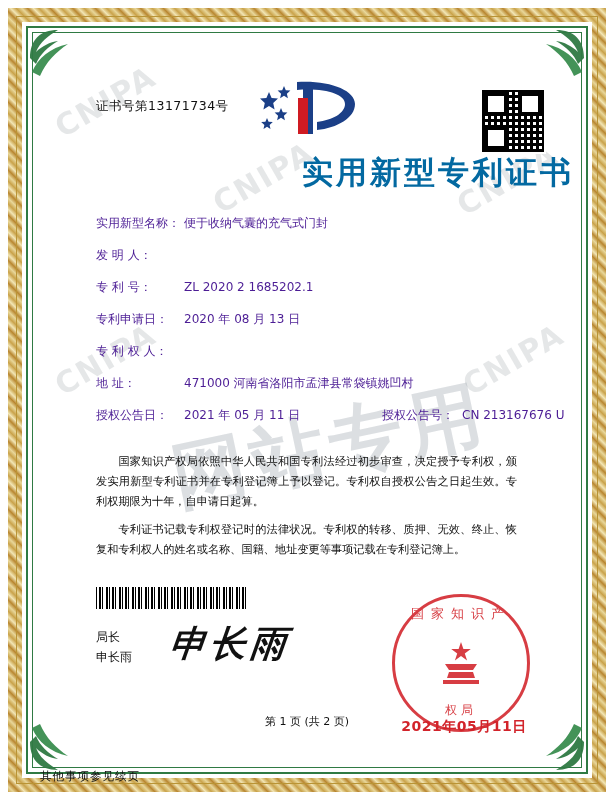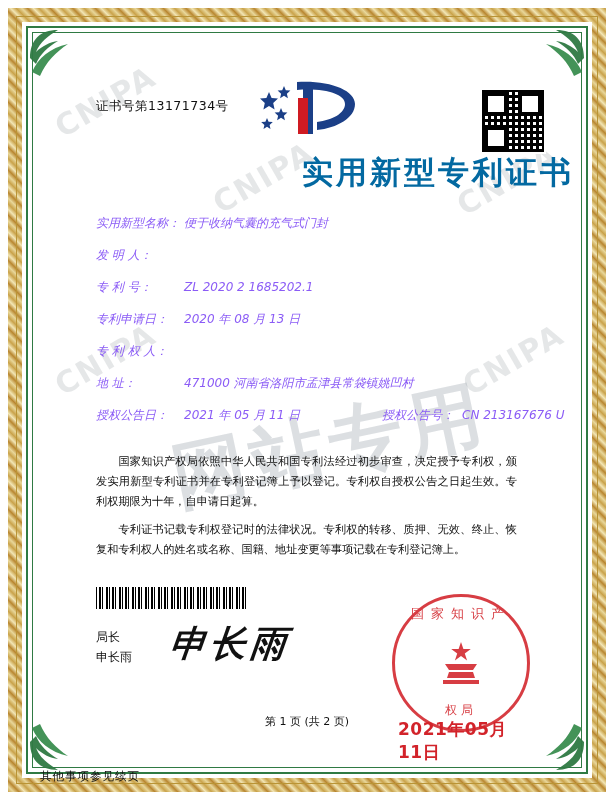--- a/index.html
+++ b/index.html
@@ -184,23 +184,22 @@
     position: absolute;
     left: 56px;
     right: 30px;
     top: 172px;
   }
   .field-row {
     display: flex;
     align-items: flex-end;
     margin-bottom: 14px;
     font-size: 12px;
-    color: #8b5cf6;
+    color: #4c1d95;
     line-height: 1.5;
-    font-style: italic;
   }
   .field-label {
     width: 88px;
     flex: 0 0 88px;
     letter-spacing: 0px;
     white-space: nowrap;
   }
   .field-value {
     flex: 1 1 auto;
     white-space: nowrap;
@@ -305,22 +304,22 @@
     font-size: 12px;
     font-weight: normal;
     letter-spacing: 4px;
     color: #d2232a;
   }
   .seal-date {
     position: absolute;
     right: 44px;
     top: 676px;
     width: 132px;
-    text-align: left;
-    font-size: 17px;
+    text-align: center;
+    font-size: 14px;
     font-weight: bold;
     color: #d2232a;
     letter-spacing: .5px;
   }
 
   
   .page-no {
     position: absolute;
     left: 0; right: 0;
     top: 672px;

